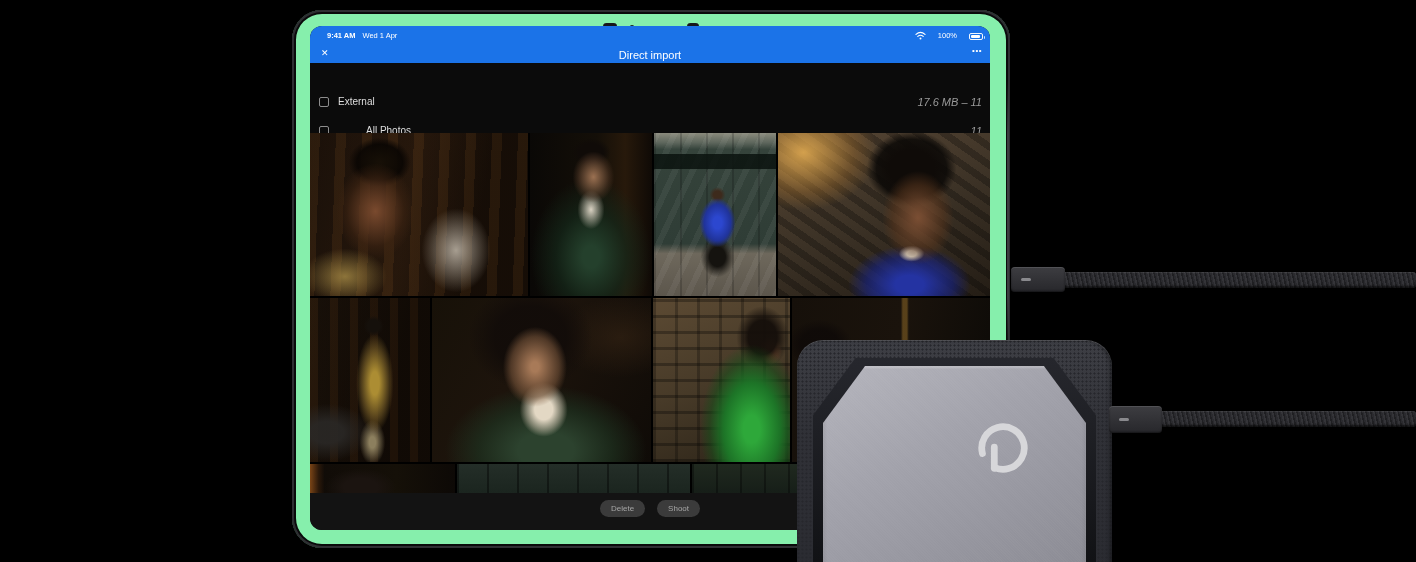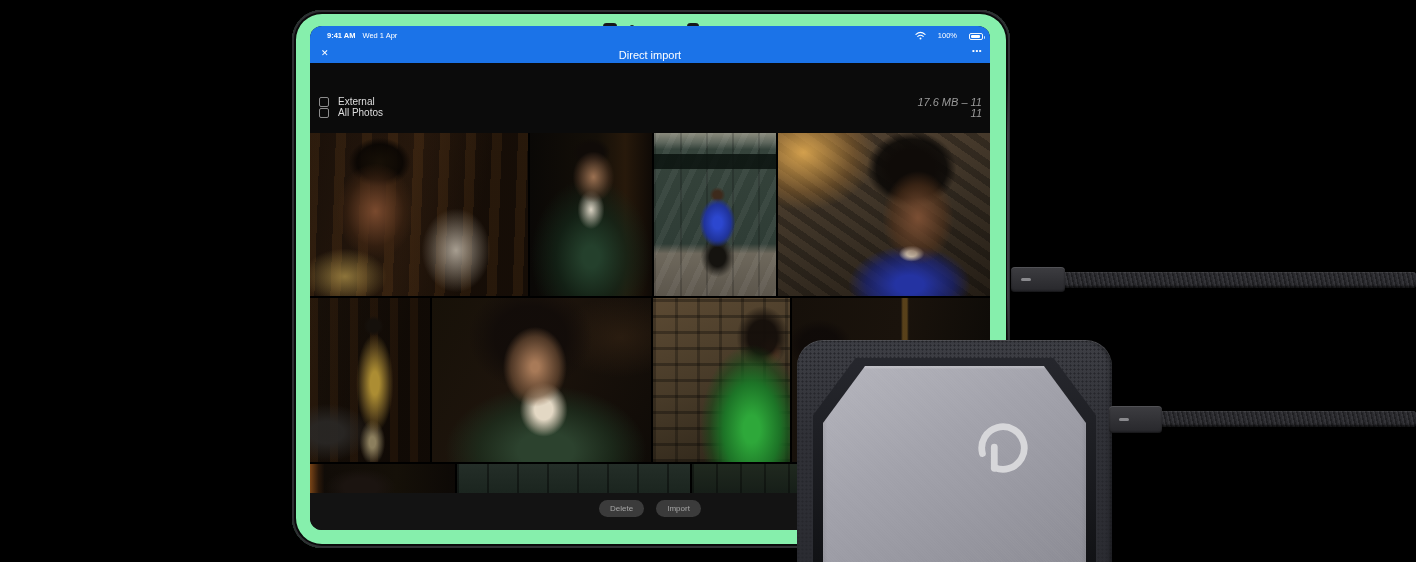--- a/index.html
+++ b/index.html
@@ -43,21 +43,21 @@
 
   .addto-bar{position:absolute;left:0;top:37px;width:680px;height:25px;background:#1d1d1d;
           display:flex;align-items:center;justify-content:center;gap:5px;}
   .addto-label{color:#969696;font-size:8px;}
   .addto-value{color:#ececec;font-size:9.5px;}
   .chev{width:9px;height:6px;display:block;}
 
   .source-rows{position:absolute;left:0;top:62px;width:680px;height:45px;background:#0b0b0b;}
   .src-row{position:absolute;left:0;width:680px;height:23px;display:flex;align-items:center;
           padding:0 8px 0 9px;}
-  .src-row.r0{top:2px;} .src-row.r1{top:13px;}
+  .src-row.r0{top:2px;} .src-row.r1{top:31px;gap:28px;}
   .cbox{width:10px;height:10px;border:1px solid #8d8d8d;border-radius:2px;margin-right:9px;flex:none;}
   .src-label{color:#dedede;font-size:10px;flex:1;}
   .src-meta{color:#9b9b9b;font-size:11px;font-style:italic;}
 
   
   .grid{position:absolute;left:0;top:107px;width:680px;height:360px;background:#000;}
   .ph{position:absolute;overflow:hidden;}
   
   .c1{left:0;top:0;width:218px;height:163px;}
   .c2{left:220px;top:0;width:122px;height:163px;}
@@ -238,21 +238,21 @@
         <div class="ph c7 p7"></div>
         <div class="ph c8 p8"></div>
         <div class="ph c9 p9"></div>
         <div class="ph c10 p10"></div>
         <div class="ph c11 p11"></div>
         <div class="ph c12 p12"></div>
       </div>
 
       <div class="bottom-bar">
         <button class="pill">Delete</button>
-        <button class="pill">Import</button>
+        <button class="pill">Shoot</button>
       </div>
 
     </div>
   </div>
 
   <div class="drive">
     <div class="drive-frame"></div>
     <div class="drive-plate"></div>
     <svg class="drive-logo" width="58" height="58" viewBox="0 0 60 60">
       <circle cx="30" cy="30" r="22" fill="none" stroke="#d7d7da" stroke-width="7" stroke-linecap="round" stroke-dasharray="117 21.2" transform="rotate(165 30 30)"></circle>

